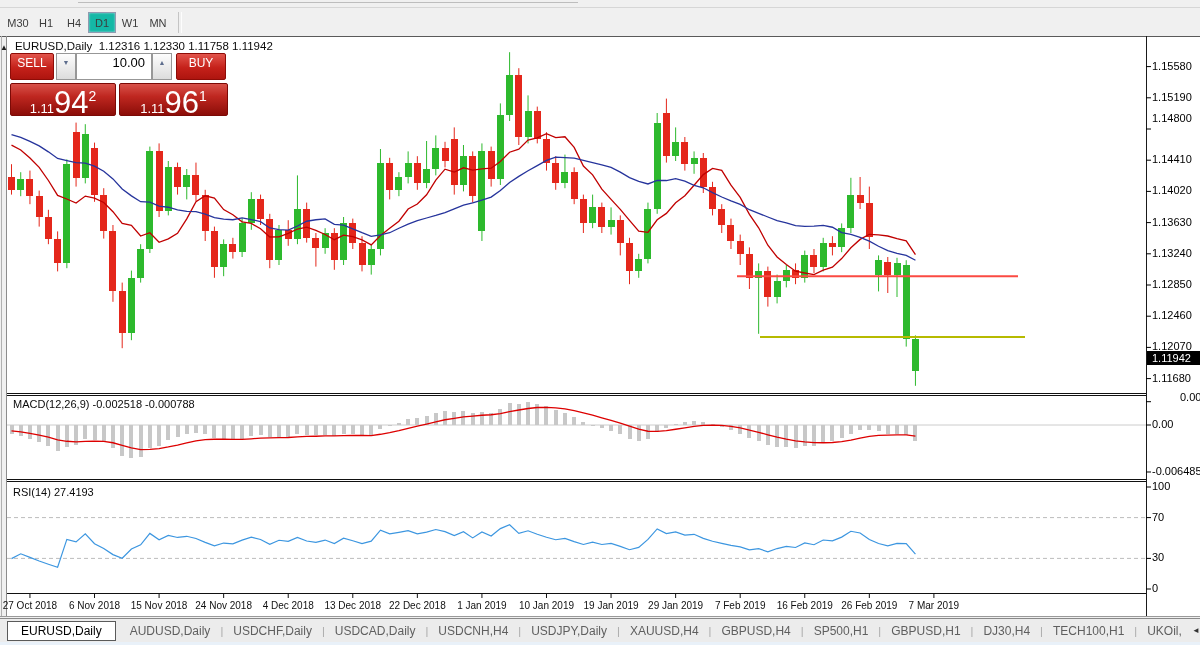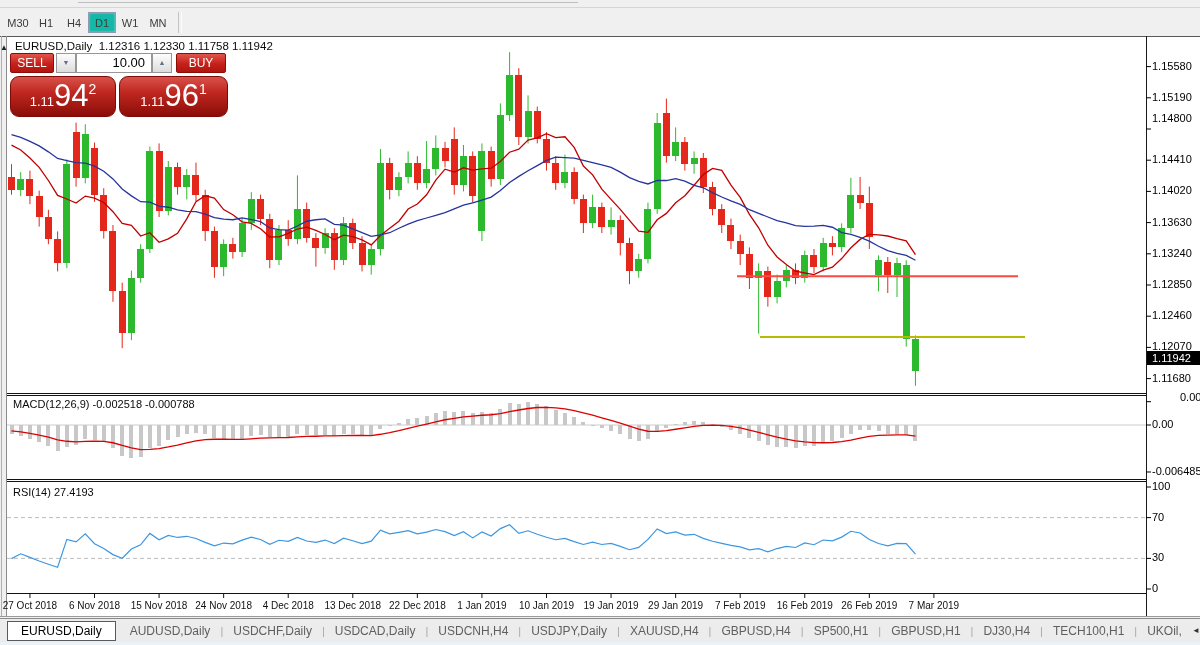--- a/index.html
+++ b/index.html
@@ -18,28 +18,28 @@
   
   #symbolTitle{position:absolute;left:0;top:40px;font-size:11.5px;color:#0a0a0a;}
   #symbolTitle .tri{font-size:8px;margin-right:7px;color:#222;}
   #macdLabel{position:absolute;left:13px;top:398px;font-size:11px;color:#0a0a0a;}
   #rsiLabel{position:absolute;left:13px;top:486px;font-size:11px;color:#0a0a0a;}
   .ax-label{position:absolute;left:1152px;font-size:11px;color:#000;white-space:nowrap;}
   .date-label{position:absolute;top:600px;font-size:10px;color:#111;transform:translateX(-50%);white-space:nowrap;}
   #priceTag{position:absolute;left:1147px;top:350px;width:76px;height:14px;background:#000;color:#fff;font-size:11px;line-height:14px;padding-left:5px;box-sizing:border-box;}
   
   #tradePanel{position:absolute;left:10px;top:53px;width:218px;}
-  .tp-row1{display:flex;height:20px;}
+  .tp-row1{display:flex;height:27px;}
   .red-btn{background:linear-gradient(#e2544b,#c5211a 55%,#ae150f);color:#fff;border:1px solid #8e0c07;border-radius:2px;font-size:12px;text-align:center;line-height:18px;box-sizing:border-box;}
   #sellBtn{width:44px;margin-right:2px;}
   #buyBtn{width:50px;margin-left:4px;}
   .spin-btn{width:20px;background:linear-gradient(#fdfdfd,#dcdcdc);border:1px solid #979797;color:#5d6d8d;font-size:7px;text-align:center;line-height:18px;box-sizing:border-box;}
   #volField{width:76px;background:#fff;border:1px solid #979797;font-size:13px;color:#000;text-align:right;padding-right:6px;line-height:18px;box-sizing:border-box;}
   .tp-row2{display:flex;margin-top:3px;}
-  .price-box{height:41px;background:linear-gradient(#d8524a,#bf2720 40%,#8b0d08);border:1px solid #7c0a06;border-radius:9px;color:#fff;display:flex;align-items:baseline;justify-content:center;box-sizing:border-box;padding-top:4px;}
+  .price-box{height:33px;background:linear-gradient(#d8524a,#bf2720 40%,#8b0d08);border:1px solid #7c0a06;border-radius:2px;color:#fff;display:flex;align-items:baseline;justify-content:center;box-sizing:border-box;padding-top:4px;}
   #sellBox{width:106px;margin-right:3px;}
   #buyBox{width:109px;}
   .pp{font-size:13px;}
   .pb{font-size:31px;font-weight:400;line-height:30px;}
   .ps{font-size:14px;position:relative;top:-12px;}
   
   #tabBar{position:absolute;left:0;top:618px;width:1200px;height:24px;background:#ececec;border-top:1px solid #8a8a8a;display:flex;align-items:center;padding-left:7px;box-sizing:border-box;}
   .tab{font-size:12px;color:#5f5f5f;padding:2px 10px;white-space:nowrap;cursor:default;}
   .tab.active{background:#fff;border:1px solid #5a5a5a;color:#000;padding:2px 13px;margin-right:4px;}
   .tab-div{color:#a9a9a9;font-size:11px;}

